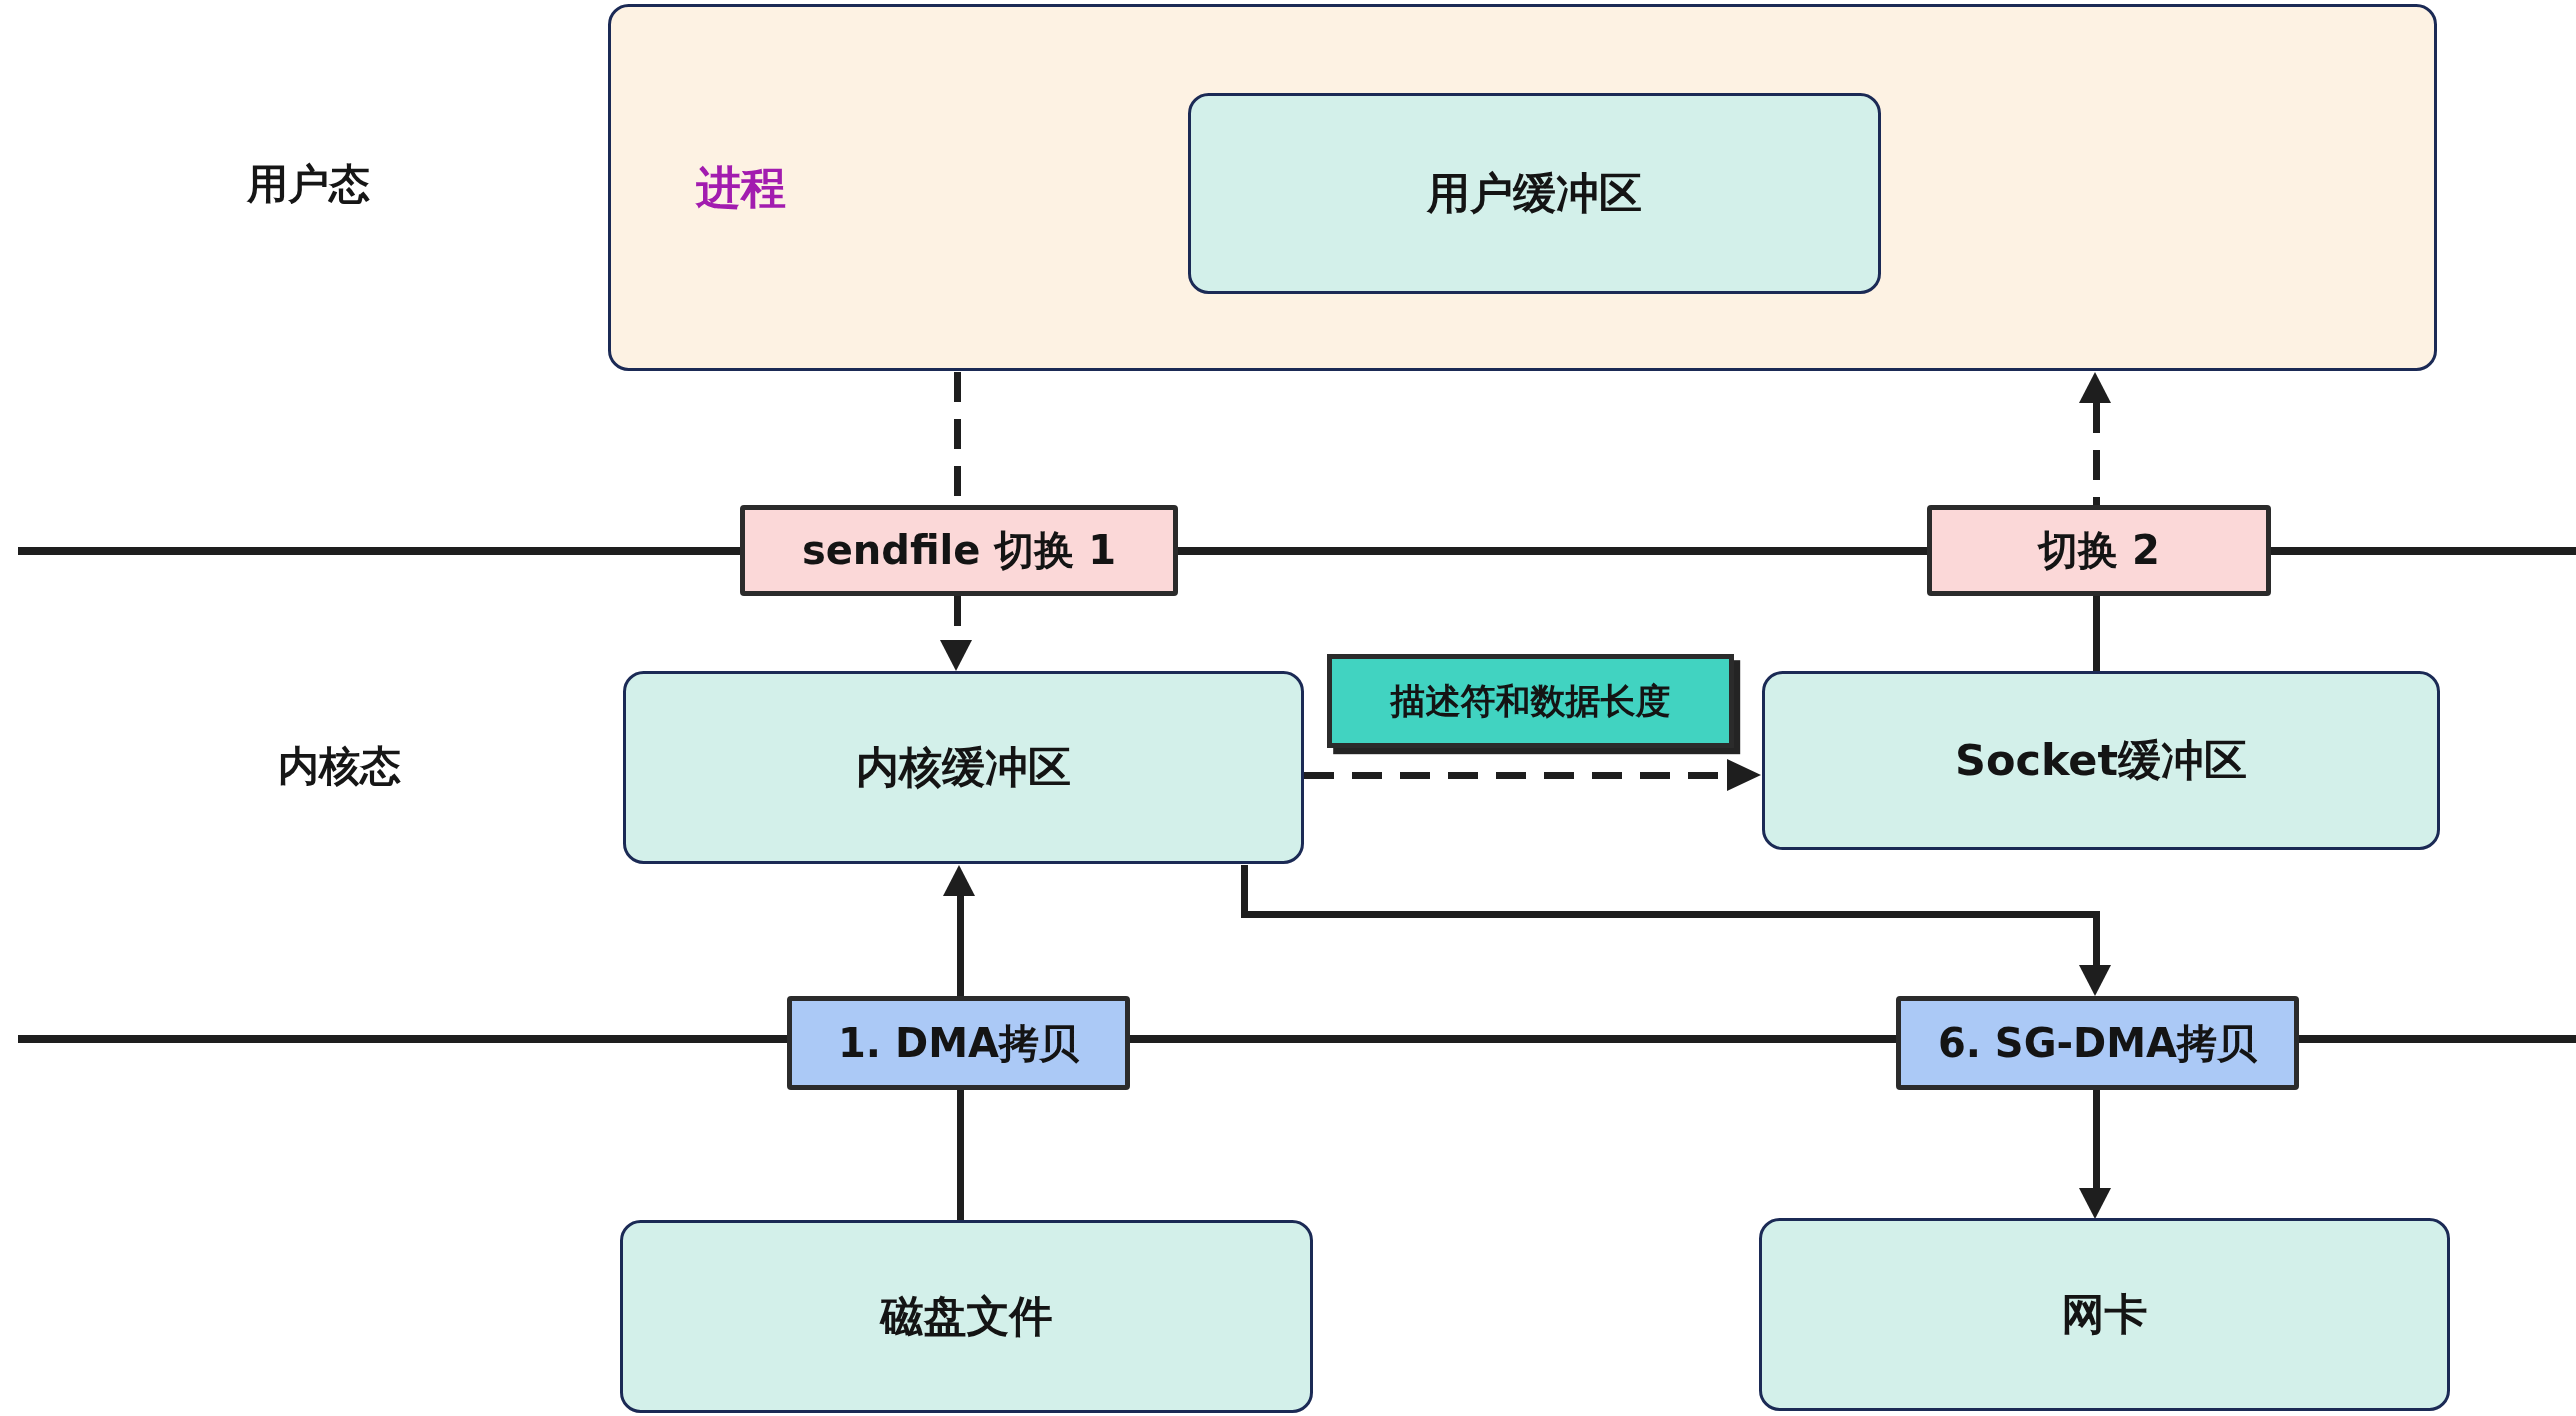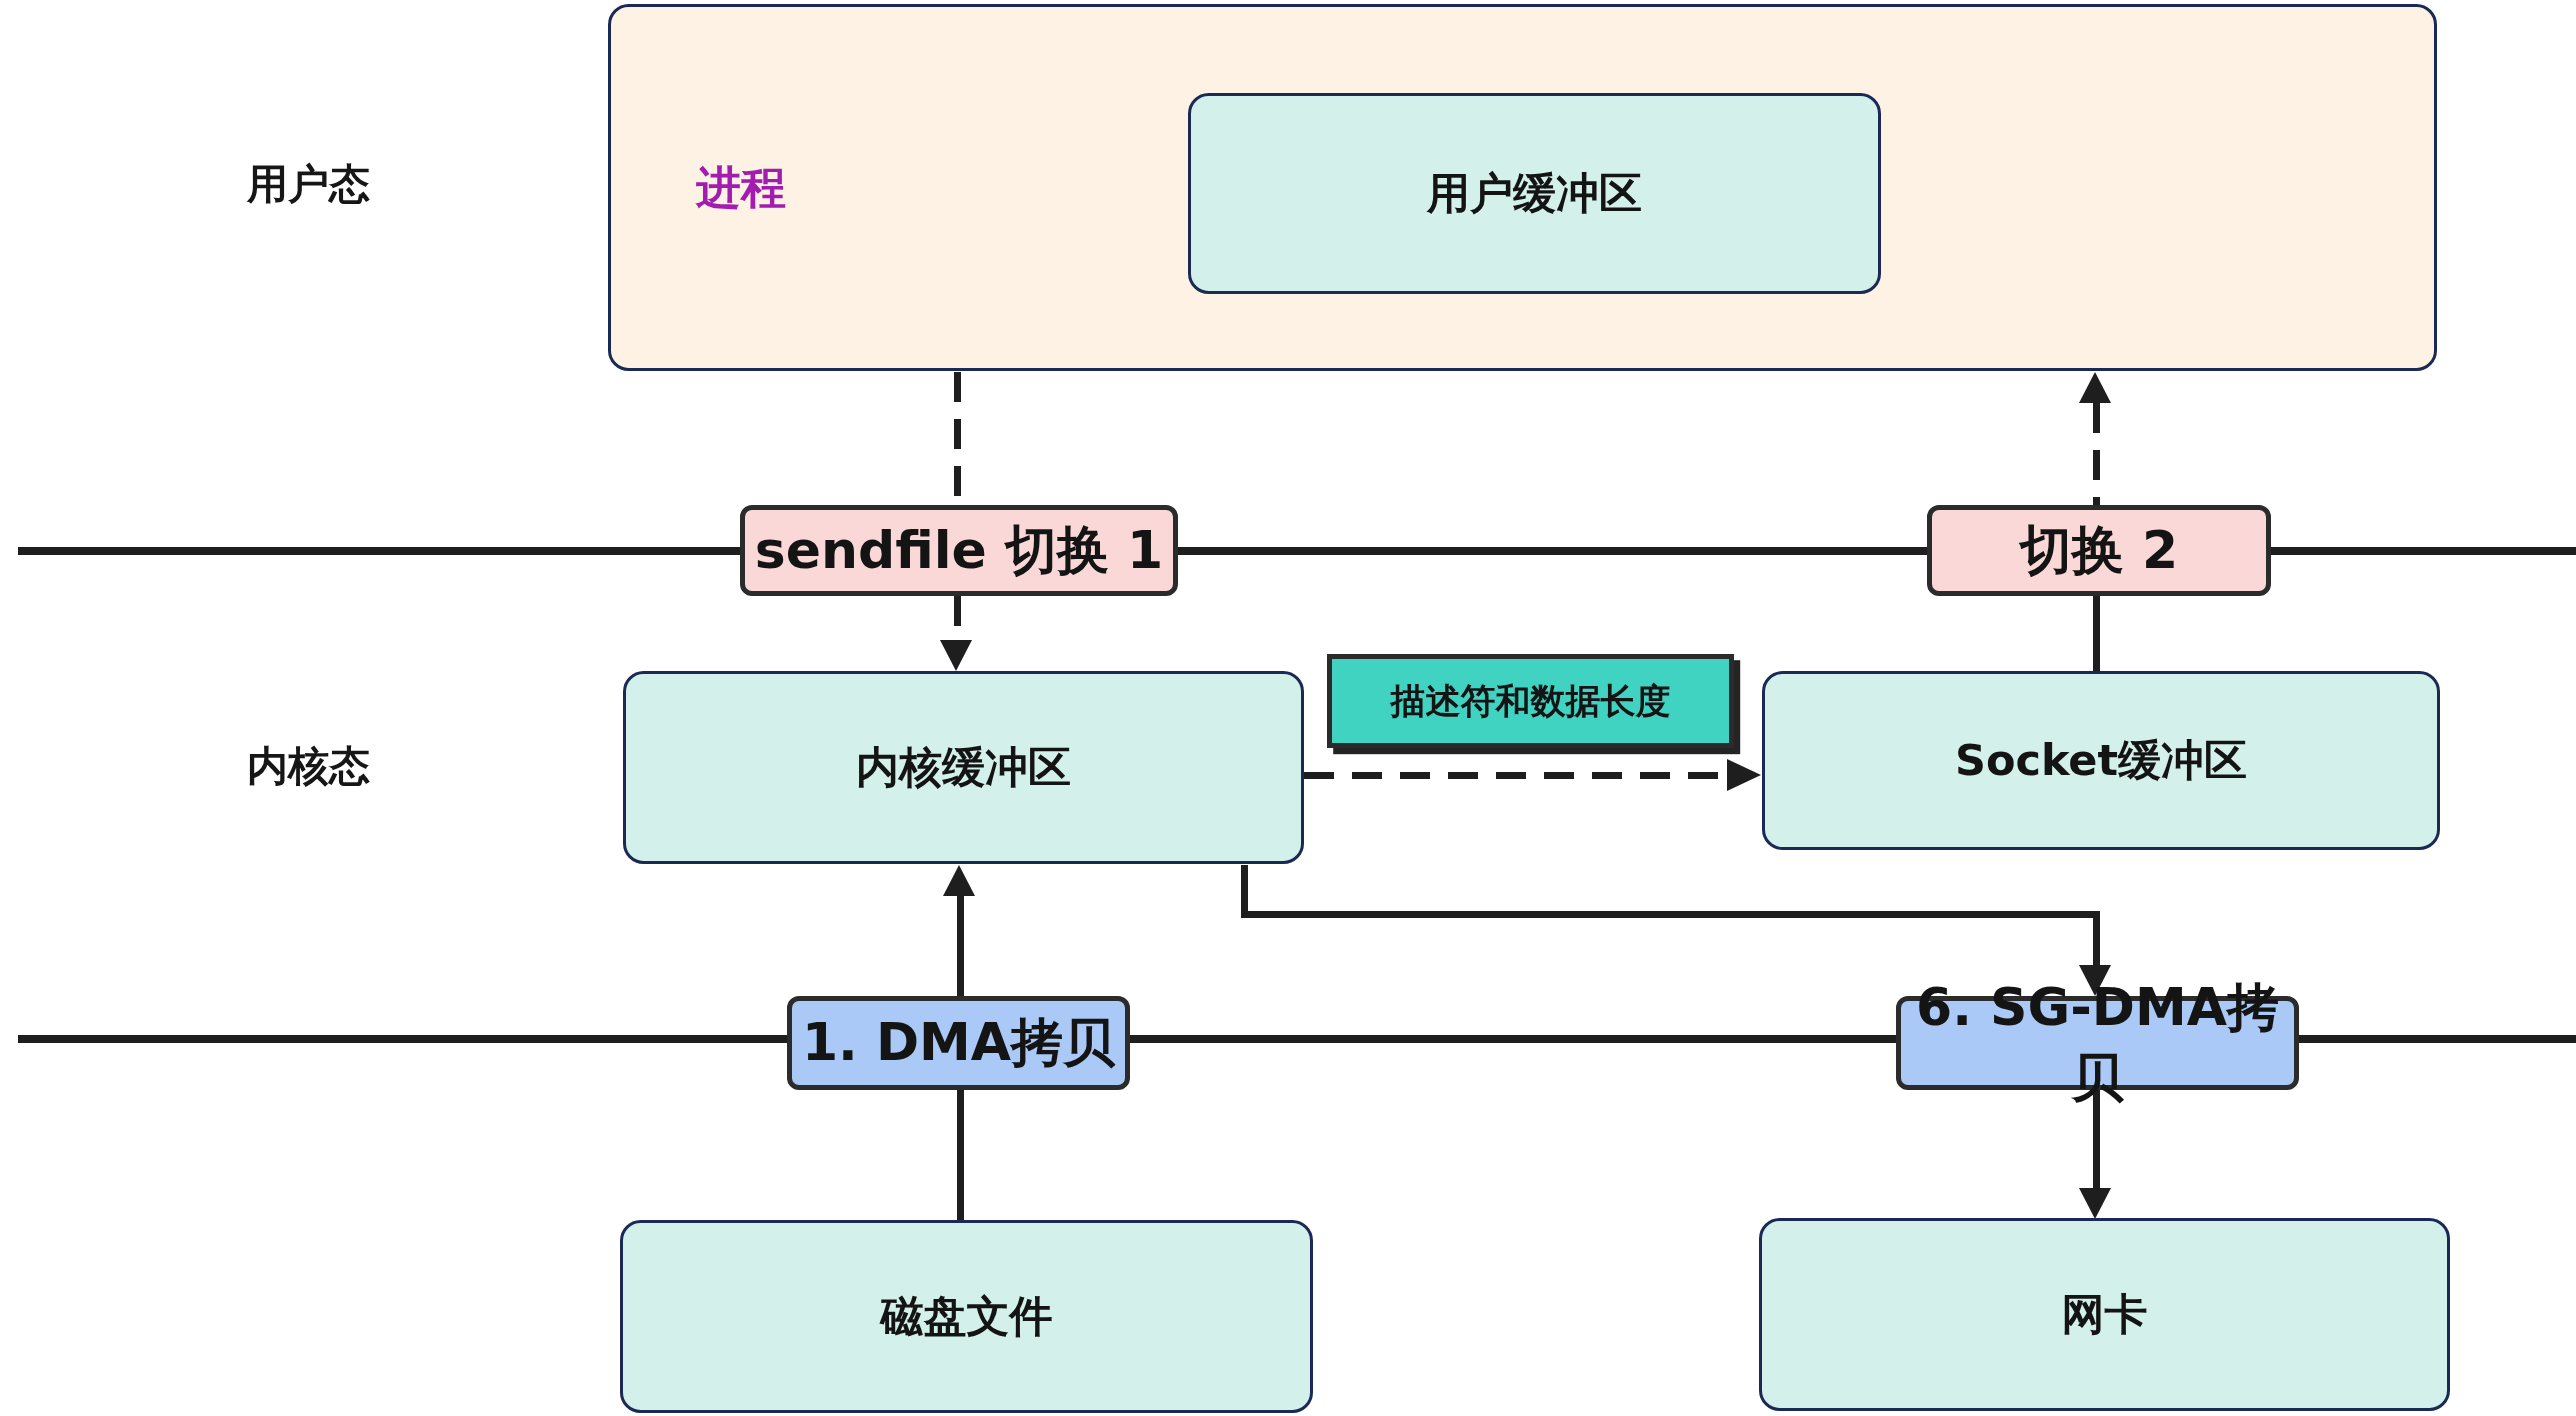--- a/index.html
+++ b/index.html
@@ -21,22 +21,22 @@
   .navy{
     border:3.6px solid var(--navy-border,#1b2a55);
     border-radius:20.6px;
     font-size:43px;
   }
   .process-fill{background:var(--process-fill,#fdf2e3);}
   .buffer-fill{background:var(--buffer-fill,#d3f0ea);}
   
   .darkbox{
     border:5.7px solid var(--dark-border,#2b2b2b);
-    border-radius:12px;
-    font-size:52px;
+    border-radius:4px;
+    font-size:40px;
   }
   .switch-fill{background:var(--switch-fill,#fbd8d8);}
   .copy-fill{background:var(--copy-fill,#abc9f6);}
   .descriptor{
     background:var(--descriptor-fill,#41d3c1);
     border:5.2px solid var(--dark-border,#2b2b2b);
     box-shadow:6.2px 6.2px 0 #242424;
     font-size:35px;
   }
   .region-label{
@@ -66,21 +66,21 @@
 </style>
 </head>
 <body>
 
 <div id="canvas">
 
   <div class="hline" style="left:18px;top:547px;width:2957px;"></div>
   <div class="hline" style="left:18px;top:1035px;width:2957px;"></div>
 
   <div class="region-label" style="left:216px;top:157px;">用户态</div>
-  <div class="region-label" style="left:216px;top:739px;">内核态</div>
+  <div class="region-label" style="left:216px;top:739px;text-align:right;">内核态</div>
 
   <div class="vdash" style="left:954px;top:372px;height:132px;"></div>
 
   <div class="vdash" style="left:954px;top:596px;height:46px;"></div>
   <div class="arrow arrow-down" style="left:940px;top:640px;"></div>
 
   <div class="vline" style="left:2093px;top:596px;height:76px;"></div>
 
   <div class="vdash" style="left:2093px;top:403px;height:102px;"></div>
   <div class="arrow arrow-up" style="left:2079px;top:372px;"></div>

